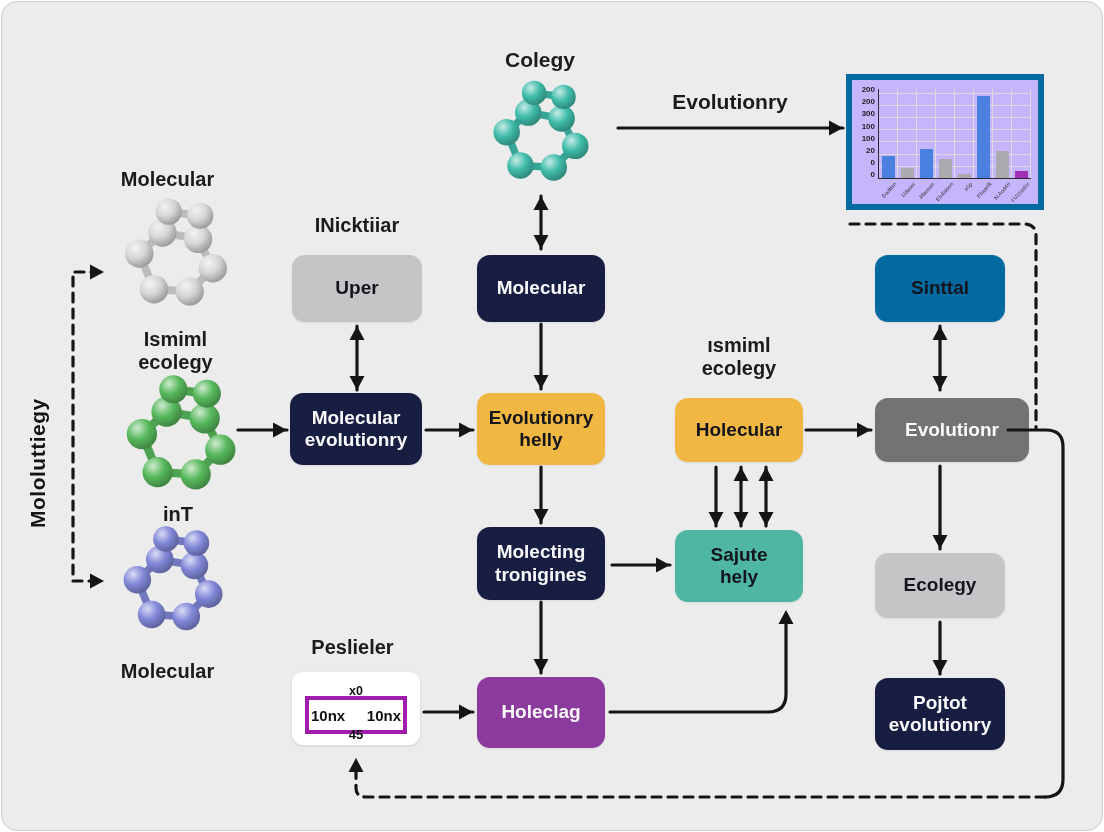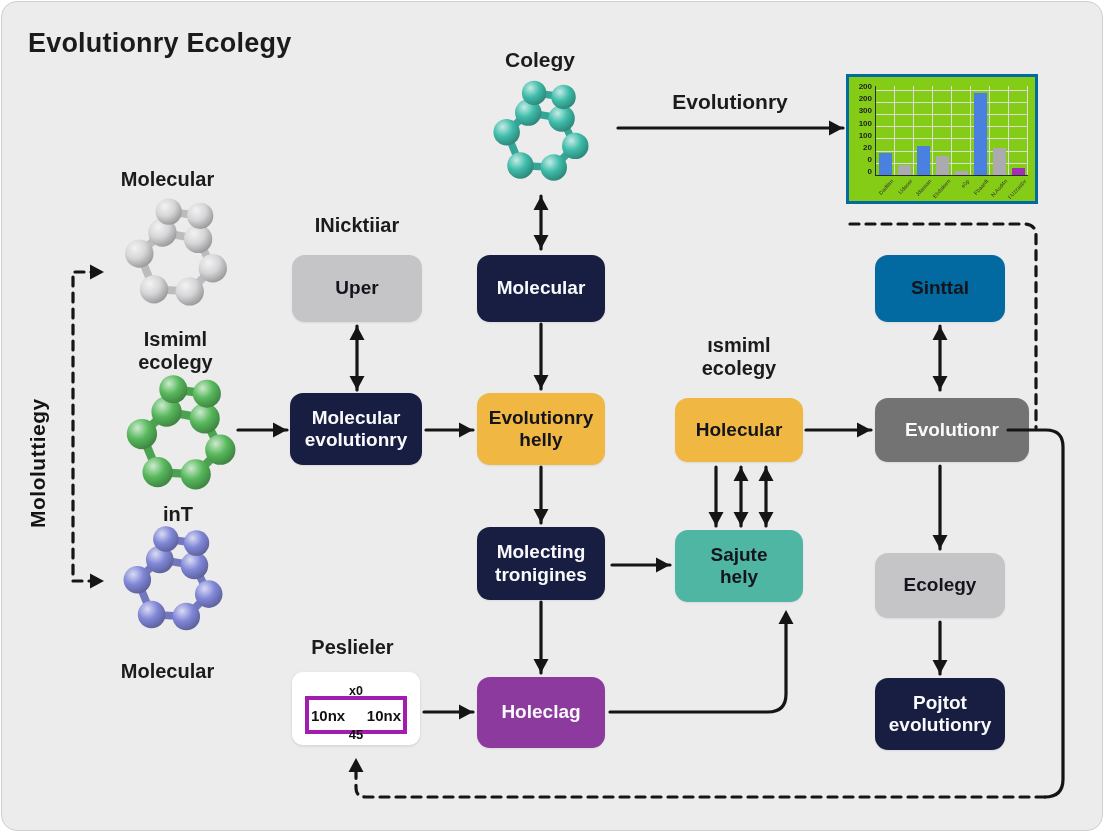--- a/index.html
+++ b/index.html
@@ -12,21 +12,21 @@
   .title{font-size:27px;letter-spacing:.2px;text-align:left;}
   .box{position:absolute;border-radius:13px;display:flex;align-items:center;justify-content:center;
        font-weight:bold;font-size:19px;text-align:center;white-space:pre-line;line-height:1.16;
        color:#14141c;box-shadow:0 1px 2px rgba(0,0,0,.08);}
   .light-text{color:#fafafc;}
   .vlabel{position:absolute;writing-mode:vertical-rl;transform:rotate(180deg);
           font-weight:bold;font-size:21px;color:#141416;letter-spacing:.5px;}
   svg.overlay{position:absolute;left:0;top:0;pointer-events:none;}
   
   .chart-frame{position:absolute;left:846px;top:74px;width:186px;height:124px;
-               background:#84cc16;border:3px solid #0369a1;}
+               background:#c4b5fd;border:6px solid #0369a1;}
   .plot{position:absolute;left:26px;top:9px;width:152px;height:89px;
         border-left:1.6px solid #2b2b2e;border-bottom:1.6px solid #2b2b2e;
         background:
           repeating-linear-gradient(to right, transparent 0 18px, #dcdcdf 18px 19px),
           repeating-linear-gradient(to top, transparent 0 11.2px, #dcdcdf 11.2px 12.2px);}
   .bar{position:absolute;bottom:0;width:13px;}
   .ytick{position:absolute;width:22px;text-align:right;font-size:8px;color:#222;font-weight:bold;}
   .xtick{position:absolute;font-size:5.5px;color:#333;transform:translateX(-100%) rotate(-48deg);
          transform-origin:100% 0;white-space:nowrap;}
   .chart-title{font-size:22px;}
@@ -40,21 +40,20 @@
             font-weight:bold;color:#111;margin-top:8px;}
   .spec-bottom{position:absolute;left:0;right:0;top:55px;text-align:center;font-size:13px;
                font-weight:bold;color:#111;}
 </style>
 </head>
 <body>
 
 <div class="stage">
   <div class="canvas"></div>
 
-  <div class="lbl title" style="left:28px;top:28px;width:300px;">Evolutionry Ecolegy</div>
 
   <div class="lbl" style="left:105px;top:168px;width:125px;font-size:20px;">Molecular</div>
   <div class="lbl" style="left:118px;top:328px;width:115px;font-size:20px;">Ismiml
 ecolegy</div>
   <div class="lbl" style="left:128px;top:503px;width:100px;font-size:20px;">inT</div>
   <div class="lbl" style="left:105px;top:660px;width:125px;font-size:20px;">Molecular</div>
   <div class="vlabel" style="left:26px;top:358px;height:170px;">Mololuttiegy</div>
 
   <div class="lbl" style="left:480px;top:48px;width:120px;font-size:21px;">Colegy</div>
   <div class="lbl" style="left:660px;top:90px;width:140px;font-size:21px;">Evolutionry</div>

